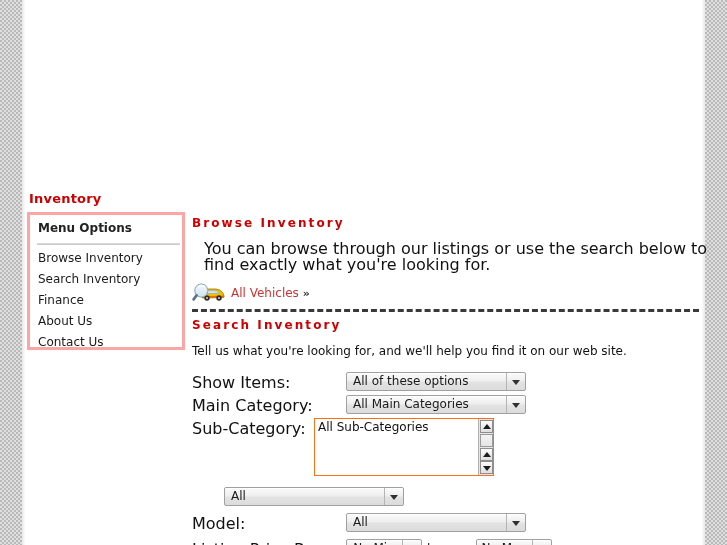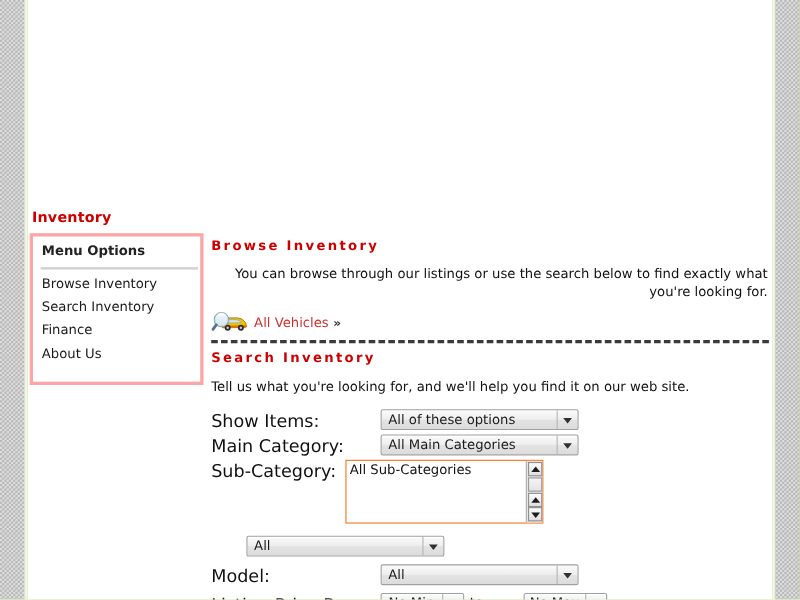--- a/index.html
+++ b/index.html
@@ -17,21 +17,21 @@
     color: #000000;
     position: relative;
   }
 
   
   #page-frame {
     position: absolute;
     left: 0; top: 0;
     width: 727px;
     height: 545px;
-    background: #84cc16;
+    background: #14b8a6;
   }
   .edge-strip {
     position: absolute;
     top: 0;
     width: 22px;
     height: 545px;
     background-color: #b9b9b9;
     background-image:
       linear-gradient(45deg, rgba(255,255,255,.55) 25%, transparent 25%, transparent 75%, rgba(255,255,255,.55) 75%),
       linear-gradient(45deg, rgba(255,255,255,.55) 25%, transparent 25%, transparent 75%, rgba(255,255,255,.55) 75%);
@@ -127,26 +127,25 @@
   .section-title {
     font-size: 12px;
     font-weight: bold;
     color: #cc0000;
     letter-spacing: 2.1px;
     margin: 0;
   }
   #browse-title { position: absolute; left: 0; top: 6px; }
   #browse-text {
     position: absolute;
-    left: 0; top: 31px;
+    left: 12px; top: 31px;
     width: 506px;
-    font-size: 12px;
+    font-size: 16px;
     line-height: 16px;
     color: #111111;
-    text-align: right;
   }
   #all-vehicles-row {
     position: absolute;
     left: 0; top: 72px;
     height: 22px;
     display: flex;
     align-items: center;
   }
   #vehicle-icon {
     width: 34px;
@@ -346,20 +345,21 @@
     <div id="page-title">Inventory</div>
 
     <div id="menu-box">
       <div id="menu-heading">Menu Options</div>
       <div id="menu-rule"></div>
       <ul id="menu-list">
         <li>Browse Inventory</li>
         <li>Search Inventory</li>
         <li>Finance</li>
         <li>About Us</li>
+        <li>Contact Us</li>
       </ul>
     </div>
 
     <div id="main-col">
 
       <div id="browse-title" class="section-title">Browse Inventory</div>
 
       <div id="browse-text">You can browse through our listings or use the search below to find exactly what you're looking for.</div>
 
       <div id="all-vehicles-row">

